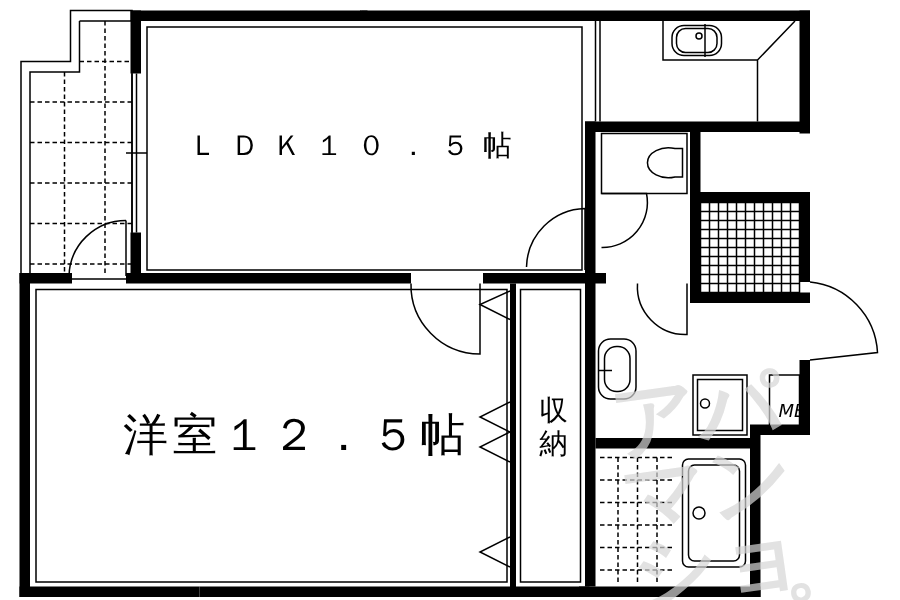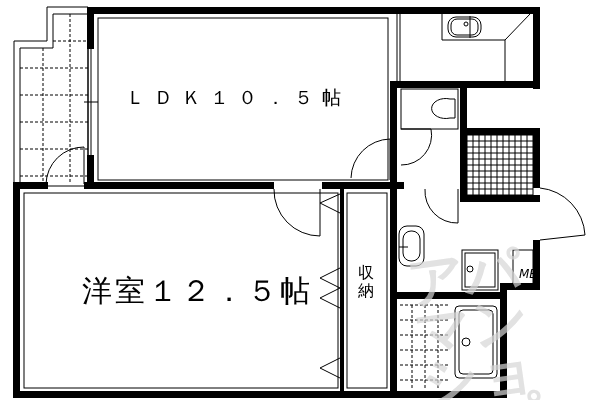--- a/index.html
+++ b/index.html
@@ -1,21 +1,21 @@
 <!DOCTYPE html>
 <html><head>
   <meta charset="utf-8">
   <style>
     html, body { margin: 0; padding: 0; background: #ffffff; }
     body { width: 600px; height: 400px; overflow: hidden; position: relative; font-family: "DejaVu Sans", sans-serif; }
     svg { position: absolute; left: 0; top: 0; }
     .lbl { position: absolute; color: #000; white-space: nowrap; line-height: 1; }
     .ldk { left: 126px; top: 88px; font-size: 19px; letter-spacing: 9px; }
     .yoshitsu { left: 82px; top: 276px; font-size: 30px; letter-spacing: 3px; }
-    .shuno { left: 358px; top: 264px; font-size: 16px; width: 22px; white-space: normal; line-height: 1.15; }
+    .shuno { left: 358px; top: 264px; font-size: 19px; width: 22px; text-align: center; white-space: normal; line-height: 1.15; }
     .mb { left: 519px; top: 268px; font-size: 12px; width: 14px; text-align: center; white-space: normal; line-height: 1.05; font-style: italic; }
     .wm { position: absolute; left: 418px; top: 248px; font-size: 56px; font-weight: bold; color: #d6d6d6; opacity: 0.7; transform: rotate(-8deg); line-height: 0.9; width: 150px; white-space: normal; }
   </style>
 </head>
 <body>
 
 <svg width="600" height="400" viewBox="0 0 600 400" xmlns="http://www.w3.org/2000/svg">
 
   <g fill="none" stroke="#000" stroke-width="1">
     <path d="M47,7 L88,7 L88,186 L14,186 L14,41 L47,41 Z"></path>

